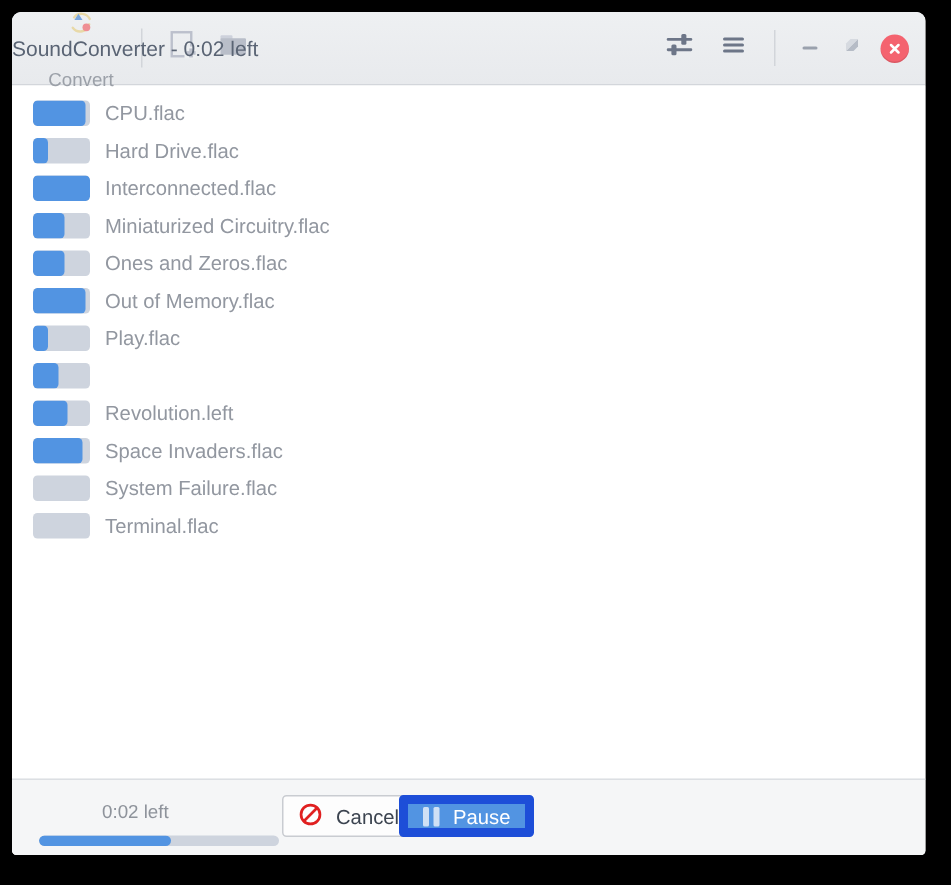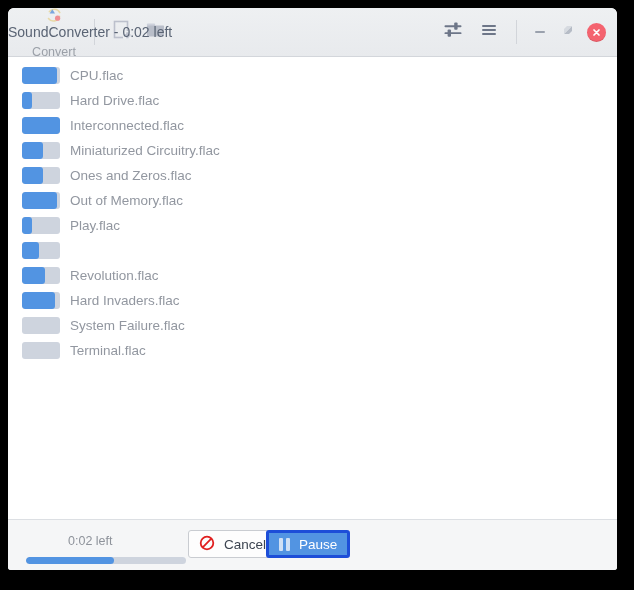--- a/index.html
+++ b/index.html
@@ -159,21 +159,21 @@
   }
   #cancel-btn {
     left: 180px;
     background: #fdfdfd;
     border: 1px solid #c9ccd1;
     color: #3c4450;
   }
   #pause-btn {
     left: 258px;
     background: #5294e2;
-    border: 3px solid #1d4ed8;
+    border: 6px solid #1d4ed8;
     color: #ffffff;
   }
   .pause-glyph { display: flex; gap: 3px; }
   .pause-glyph i {
     display: block; width: 4px; height: 13px;
     background: #cfe0f5; border-radius: 1px;
   }
 </style>
 </head>
 <body>
@@ -314,27 +314,27 @@
       </div>
       <div class="row">
         <div class="rowbar">
           <div class="rowbar-fill" style="width: 45%;"></div>
         </div>
       </div>
       <div class="row">
         <div class="rowbar">
           <div class="rowbar-fill" style="width: 60%;"></div>
         </div>
-        <span class="rowlabel">Revolution.flac</span>
+        <span class="rowlabel">Revolution.left</span>
       </div>
       <div class="row">
         <div class="rowbar">
           <div class="rowbar-fill" style="width: 88%;"></div>
         </div>
-        <span class="rowlabel">Hard Invaders.flac</span>
+        <span class="rowlabel">Space Invaders.flac</span>
       </div>
       <div class="row">
         <div class="rowbar">
           <div class="rowbar-fill" style="width: 0%;"></div>
         </div>
         <span class="rowlabel">System Failure.flac</span>
       </div>
       <div class="row">
         <div class="rowbar">
           <div class="rowbar-fill" style="width: 0%;"></div>

